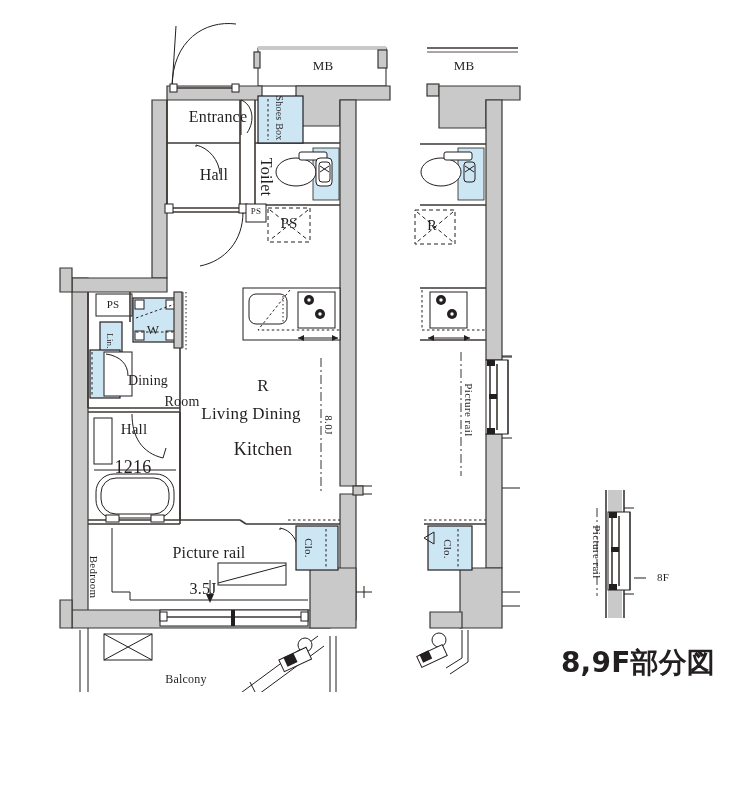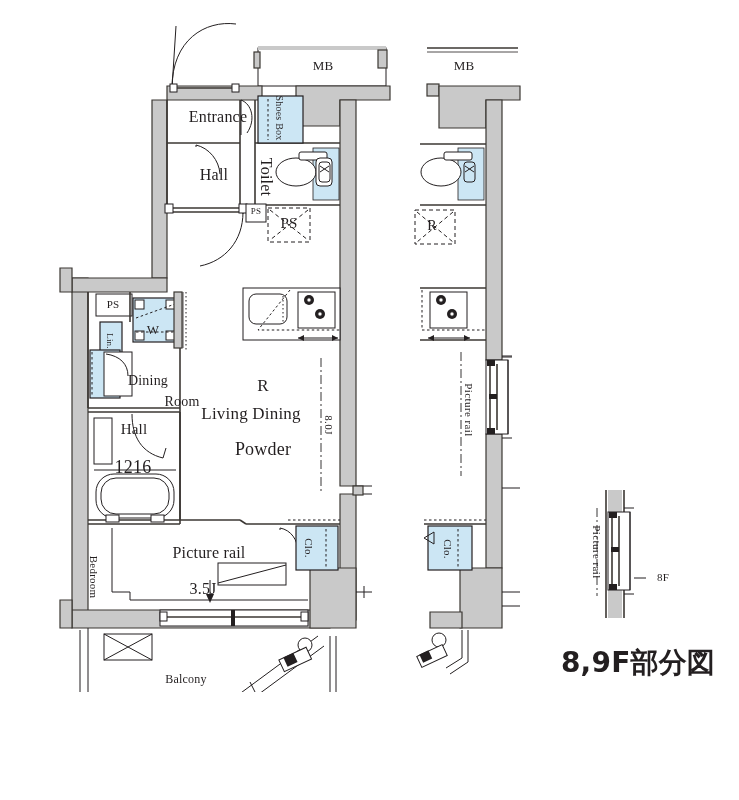--- a/index.html
+++ b/index.html
@@ -412,21 +412,21 @@
   <div class="lbl lbl-c" style="left:113px; top:305px; font-size:11px;">PS</div>
   <div class="lbl lbl-c" style="left:153px; top:330px; font-size:13px;">W</div>
   <div class="lbl lbl-c vert" style="left:109px; top:341px; font-size:9px;">Lin.</div>
   <div class="lbl lbl-c" style="left:148px; top:381px; font-size:14px;">Dining</div>
   <div class="lbl lbl-c" style="left:148px; top:402px; font-size:14px;margin-left:34px;">Room</div>
   <div class="lbl lbl-c" style="left:134px; top:430px; font-size:15px;">Hall</div>
   <div class="lbl lbl-c" style="left:133px; top:467px; font-size:18px;">1216</div>
 
   <div class="lbl lbl-c" style="left:263px; top:386px; font-size:17px;">R</div>
   <div class="lbl lbl-c" style="left:251px; top:414px; font-size:17px;">Living Dining</div>
-  <div class="lbl lbl-c" style="left:263px; top:449px; font-size:18px;">Powder</div>
+  <div class="lbl lbl-c" style="left:263px; top:449px; font-size:18px;">Kitchen</div>
   <div class="lbl lbl-c vert picrail" style="left:328px; top:425px;">8.0J</div>
 
   <div class="lbl lbl-c vert" style="left:93px; top:577px; font-size:11px;">Bedroom</div>
   <div class="lbl lbl-c" style="left:209px; top:553px; font-size:16px;">Picture rail</div>
   <div class="lbl lbl-c" style="left:203px; top:589px; font-size:16px;">3.5J</div>
   <div class="lbl lbl-c vert" style="left:308px; top:548px; font-size:11px;">Clo.</div>
   <div class="lbl lbl-c" style="left:186px; top:659px; font-size:12px;margin-top:20px;">Balcony</div>
 
   <div class="lbl lbl-c" style="left:464px; top:66px; font-size:13px;">MB</div>
   <div class="lbl lbl-c" style="left:432px; top:226px; font-size:14px;">R</div>

